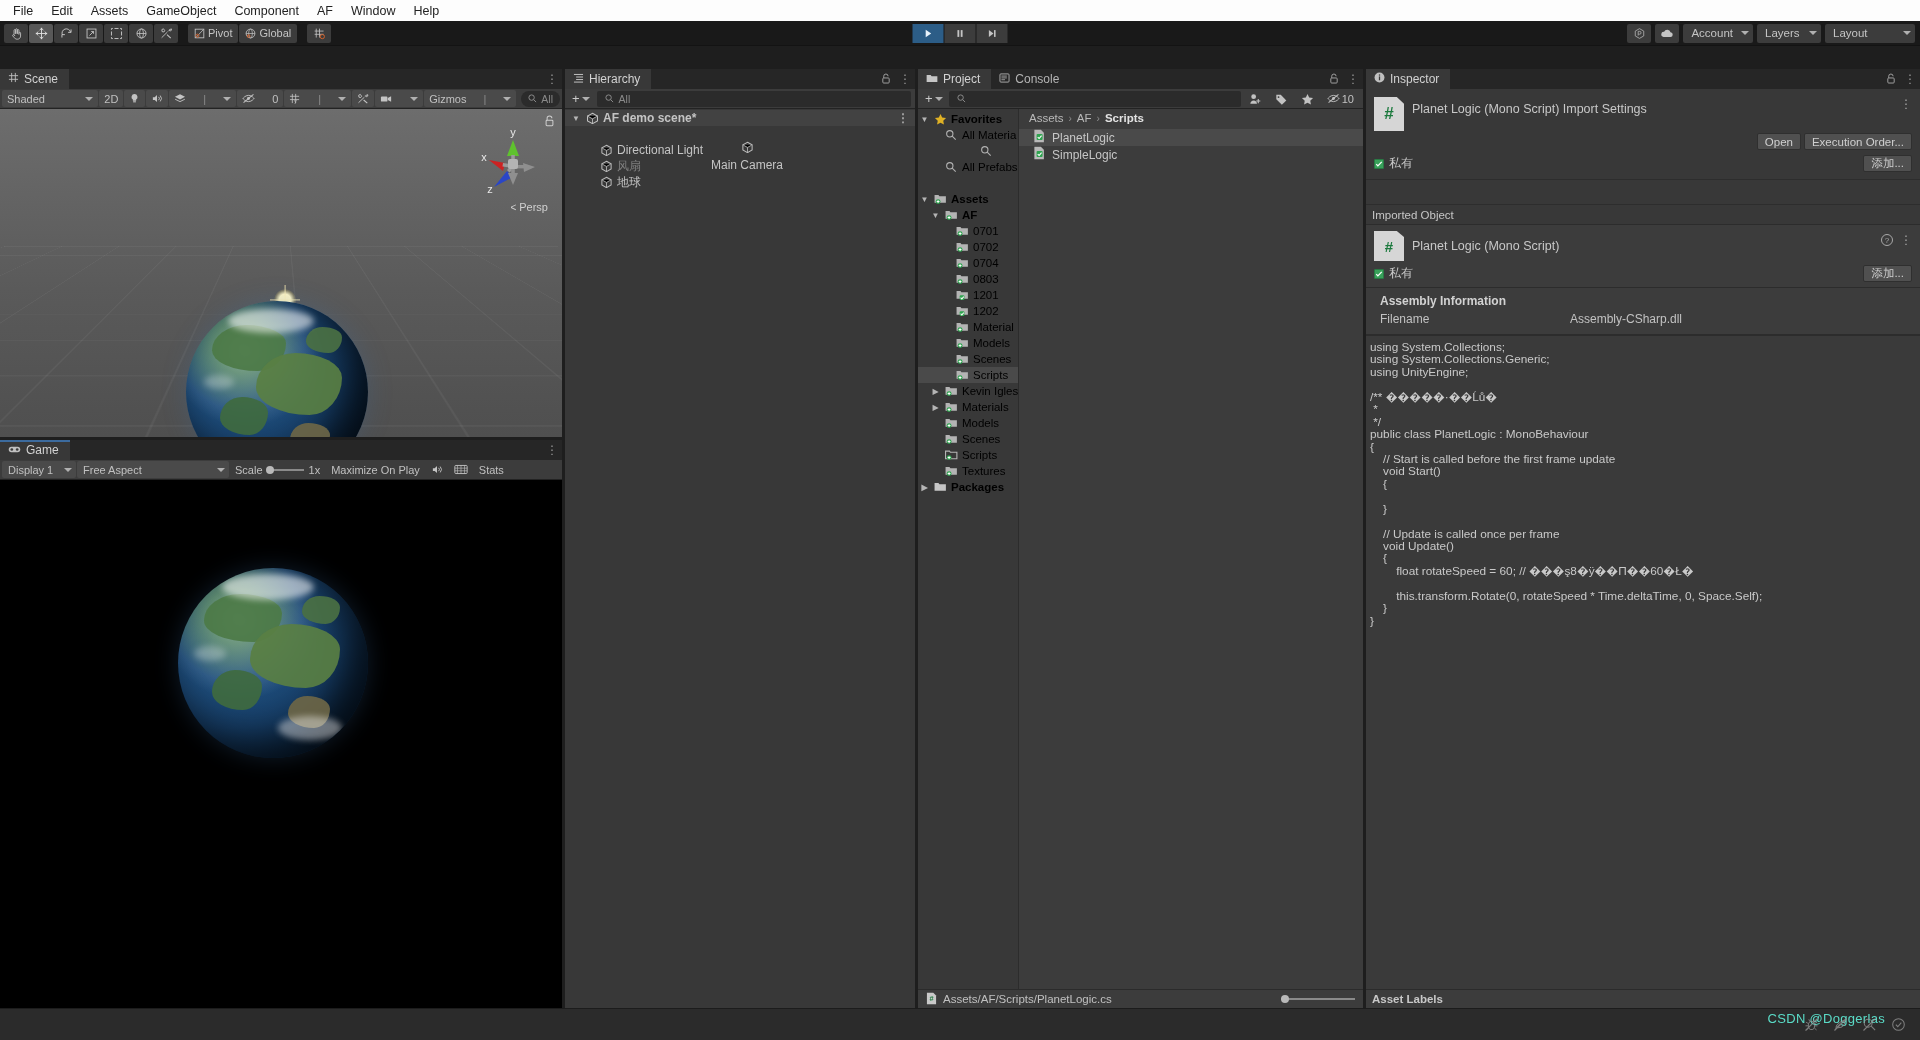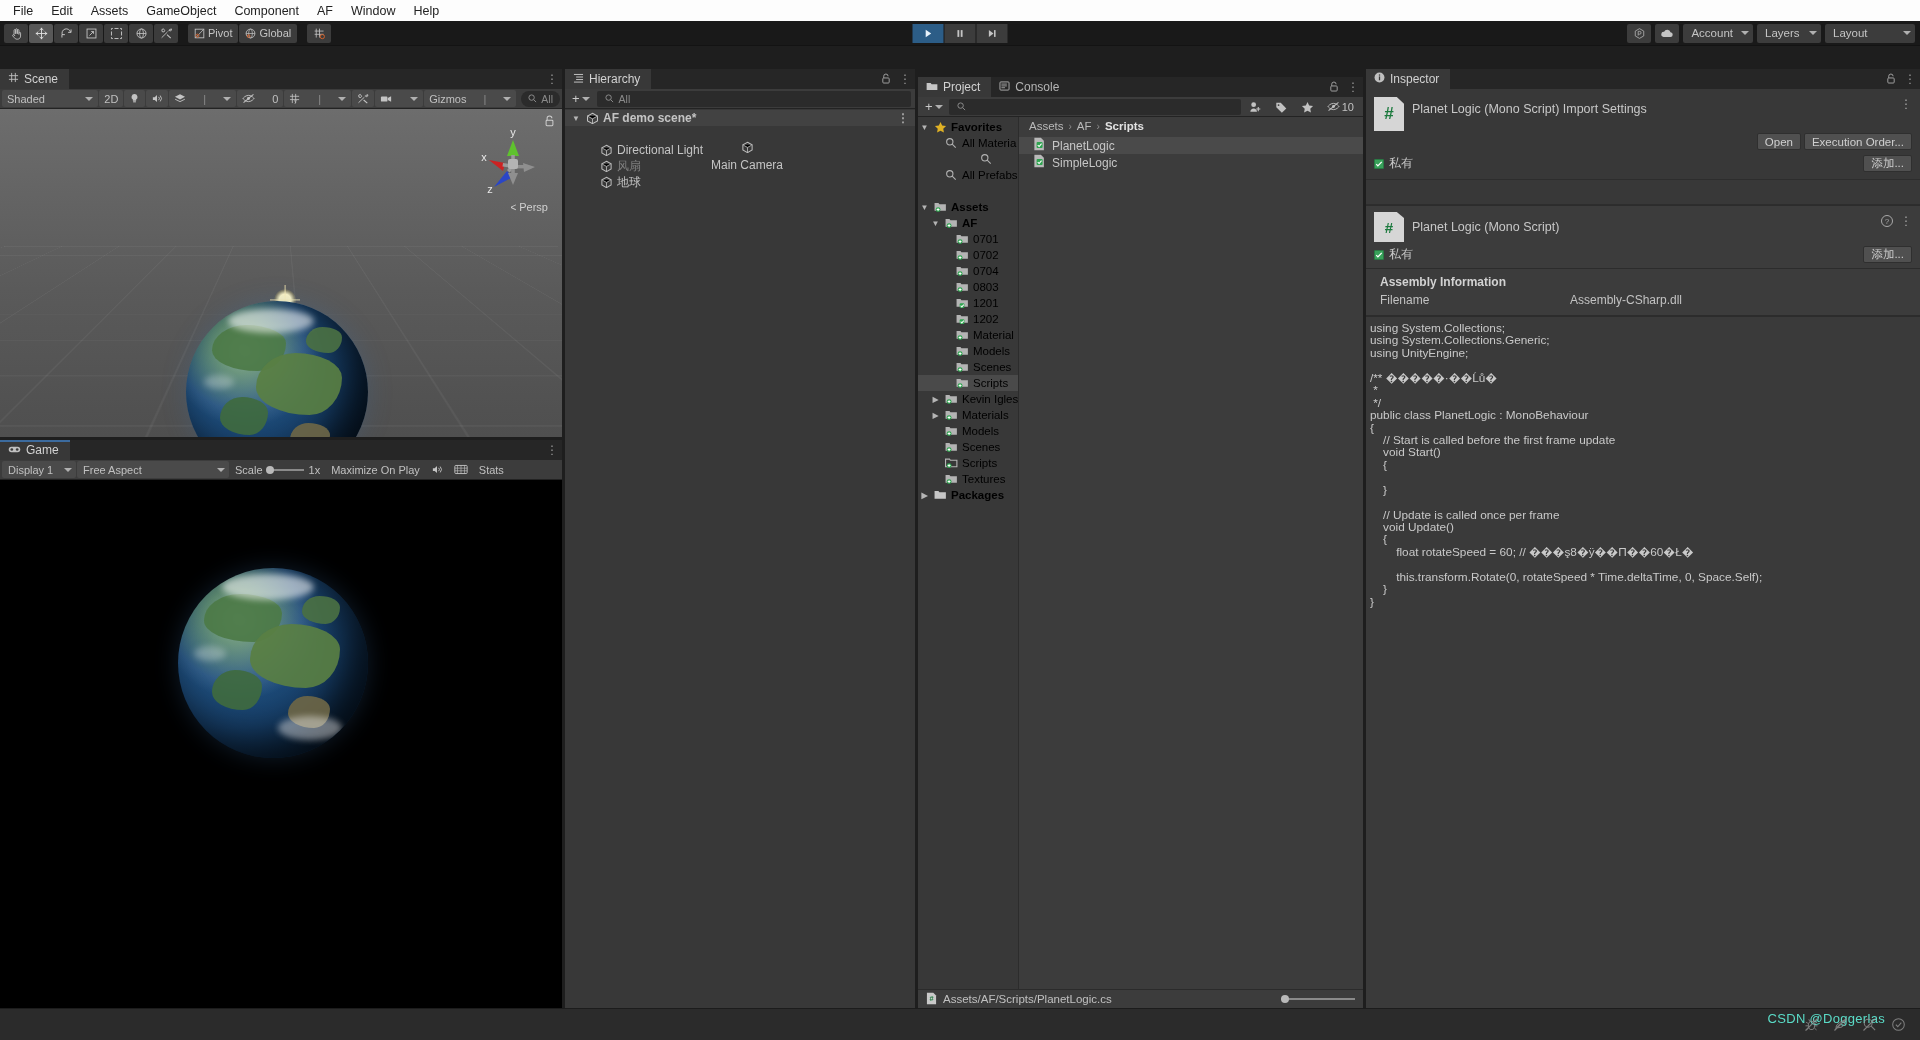--- a/index.html
+++ b/index.html
@@ -69,21 +69,21 @@
     display: flex; align-items: center; padding: 0 4px 0 8px; border-radius: 2px;
     min-width: 64px; justify-content: space-between; gap: 8px;
   }
   .caret { width: 0; height: 0; border-left: 4px solid transparent; border-right: 4px solid transparent;
            border-top: 4px solid #b0b0b0; }
 
   
   .workspace { position: absolute; top: 69px; left: 0; right: 0; bottom: 32px; display: flex; }
   .col-left { width: 562px; display: flex; flex-direction: column; }
   .col-hier { width: 350px; }
-  .col-proj { width: 445px; margin-top: 8px; }
+  .col-proj { width: 445px; }
   .col-insp { flex: 1; }
 
   .panel { background: #383838; display: flex; flex-direction: column; min-height: 0; }
   .panel-tabs {
     height: 20px; background: #262626; display: flex; align-items: flex-end;
     position: relative; flex: 0 0 auto;
   }
   .ptab {
     height: 20px; display: flex; align-items: center; gap: 5px;
     padding: 0 11px 0 8px; font-size: 12px; color: #b4b4b4; background: transparent;
@@ -1121,20 +1121,21 @@
                   <path d="M1.6 5.2l2 2.2L8.4 2.4" fill="none" stroke="#ffffff" stroke-width="1.6"></path>
                 </svg>
             </span>
             <span>私有</span>
           </div>
           <div class="insp-btn">添加...</div>
         </div>
 
         <div class="insp-gap"></div>
 
+        <div class="imported-label">Imported Object</div>
 
         <div class="imported-box">
           <div class="imp-header">
             <div class="script-icon" style="width:26px;height:30px;font-size:15px">#</div>
             <div class="imp-title">Planet Logic (Mono Script)</div>
             <div class="imp-right">
               <span class="help-dot">?</span>
               <span class="kebab">⋮</span>
             </div>
           </div>
@@ -1175,20 +1176,21 @@
 
     // Update is called once per frame
     void Update()
     {
         float rotateSpeed = 60; // ���ş8�ÿ��П��60�Ł�
 
         this.transform.Rotate(0, rotateSpeed * Time.deltaTime, 0, Space.Self);
     }
 }</div>
 
+        <div class="insp-footer">Asset Labels</div>
       </div>
     </div>
 
   </div>
 
   <div class="statusbar">
     <div class="watermark">CSDN @Doggerlas</div>
     <div class="sb-icon">
       <svg width="15" height="15" viewBox="0 0 16 16">
           <ellipse cx="8" cy="9" rx="3.4" ry="4.4" fill="none" stroke="#9a9a9a" stroke-width="1.1"></ellipse>

